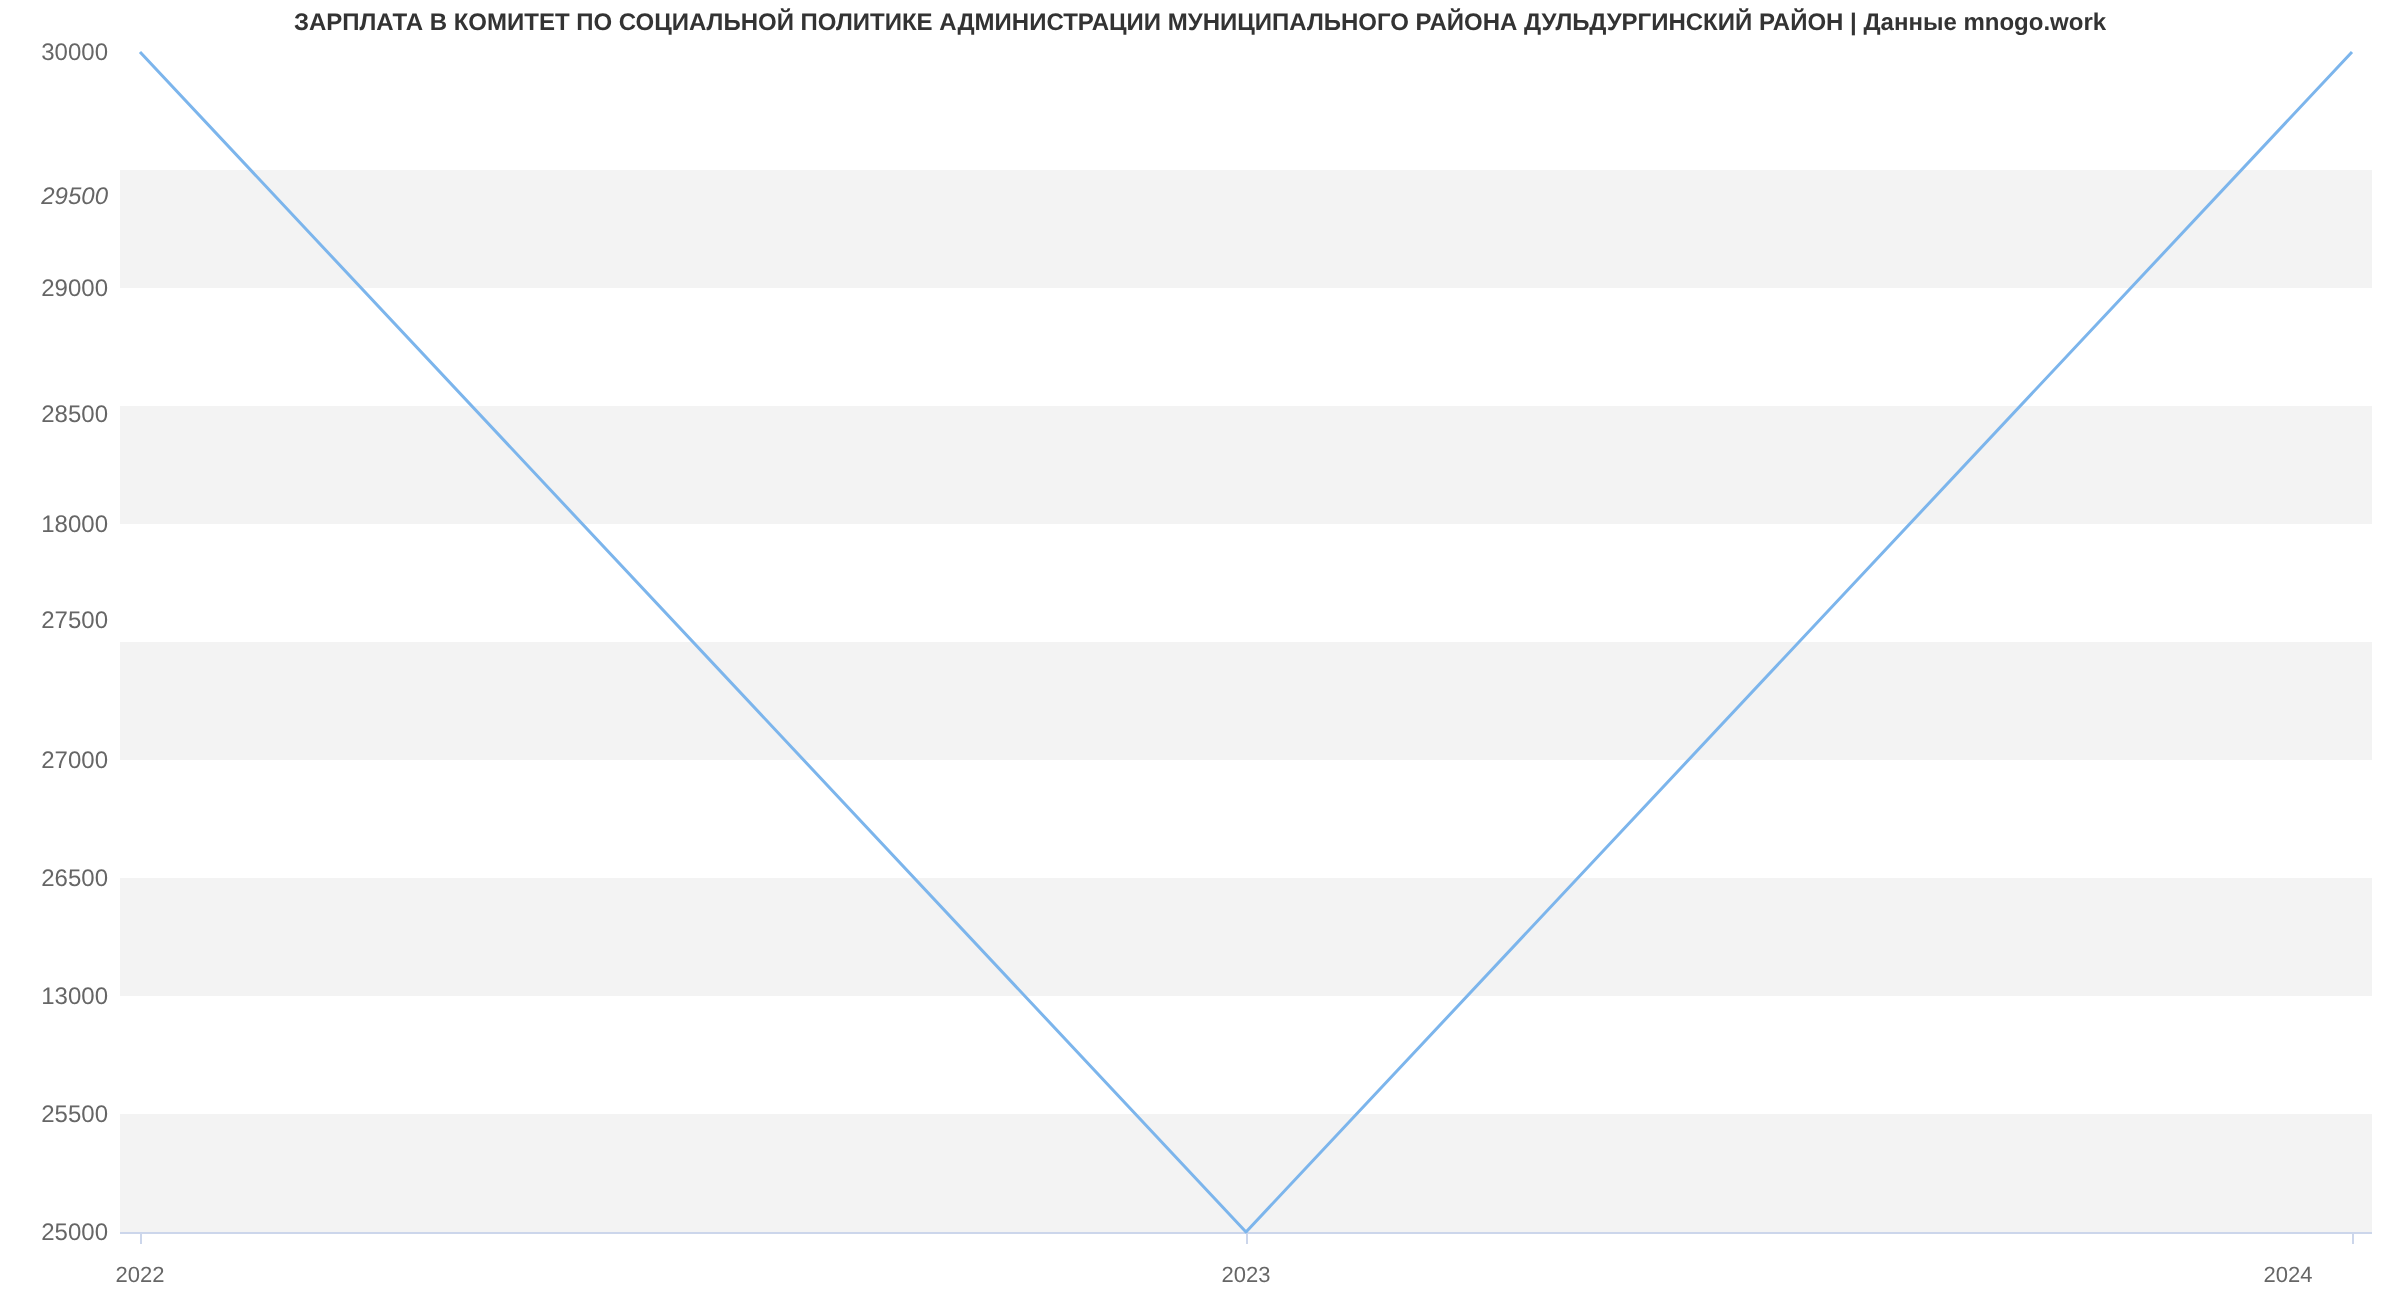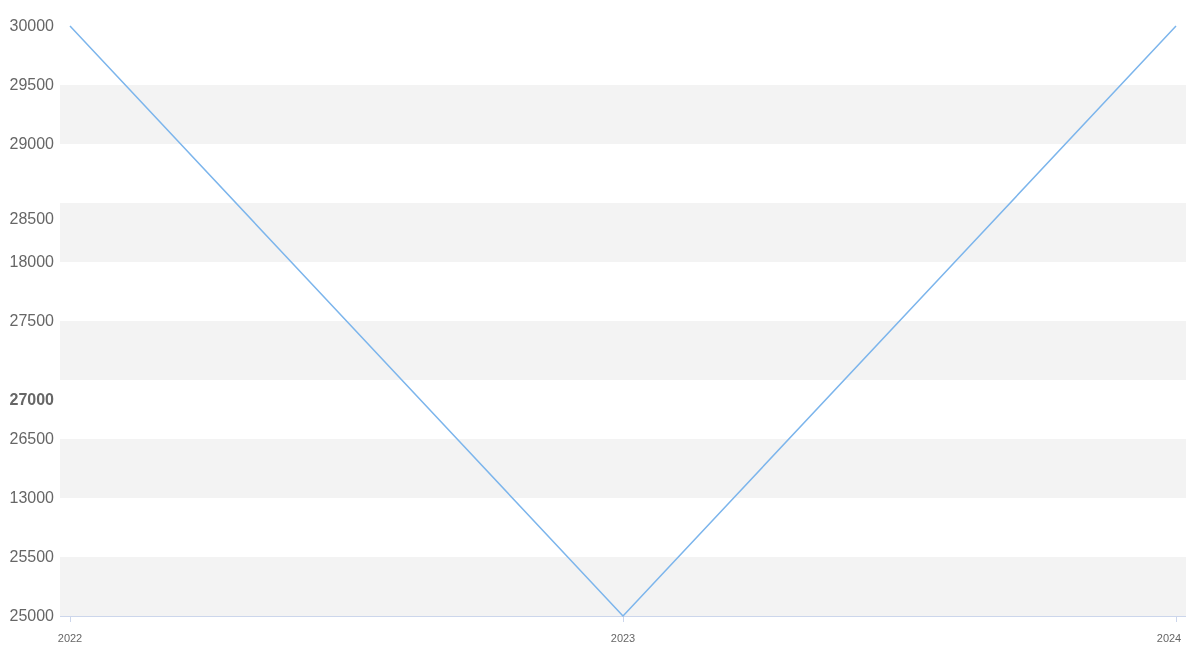--- a/index.html
+++ b/index.html
@@ -34,21 +34,21 @@
     position: absolute;
     left: 0; top: 0;
     width: 100%; height: 100%;
     overflow: visible;
   }
   .y-tick-label {
     position: absolute;
     right: 100%;
     transform: translateY(-50%);
     padding-right: 6px;
-    font-size: 16px;
+    font-size: 12px;
     color: #666;
     white-space: nowrap;
   }
   .x-tick-label {
     position: absolute;
     top: 100%;
     transform: translateX(-50%);
     padding-top: 16px;
     font-size: 11px;
     color: #666;
@@ -65,41 +65,42 @@
   }
   .tick-mark {
     position: absolute;
     background: #ccd6eb;
   }
 </style>
 </head>
 <body>
 
 <div class="chart-container">
+  <div class="chart-title">ЗАРПЛАТА В КОМИТЕТ ПО СОЦИАЛЬНОЙ ПОЛИТИКЕ АДМИНИСТРАЦИИ МУНИЦИПАЛЬНОГО РАЙОНА ДУЛЬДУРГИНСКИЙ РАЙОН | Данные mnogo.work</div>
   <div class="plot-area" id="plot">
       <div class="grid-band" style="top: 531px; height: 59px;"></div>
       <div class="grid-band" style="top: 413px; height: 59px;"></div>
       <div class="grid-band" style="top: 295px; height: 59px;"></div>
       <div class="grid-band" style="top: 177px; height: 59px;"></div>
       <div class="grid-band" style="top: 59px; height: 59px;"></div>
       <div class="y-tick-label" style="top: 590px;">25000</div>
       <div class="y-tick-label" style="top: 531px;">25500</div>
       <div class="y-tick-label" style="top: 472px;">13000</div>
       <div class="y-tick-label" style="top: 413px; text-align: center;">26500</div>
-      <div class="y-tick-label" style="top: 374px; font-weight: bold;">27000</div>
-      <div class="y-tick-label" style="top: 295px; margin-left: 48px;">27500</div>
+      <div class="y-tick-label" style="top: 354px;">27000</div>
+      <div class="y-tick-label" style="top: 284px; margin-left: 48px;">27500</div>
       <div class="y-tick-label" style="top: 236px;">18000</div>
-      <div class="y-tick-label" style="top: 193px;">28500</div>
+      <div class="y-tick-label" style="top: 181px;">28500</div>
       <div class="y-tick-label" style="top: 118px;">29000</div>
-      <div class="y-tick-label" style="top: 59px;">29500</div>
+      <div class="y-tick-label" style="top: 72px; font-style: italic;">29500</div>
       <div class="y-tick-label" style="top: 0px;">30000</div>
       <div class="axis-line" style="left: 0px; top: 590px; width: 1126px; height: 1px;"></div>
       <div class="tick-mark" style="left: 10px; top: 590px; width: 1px; height: 6px;"></div>
       <div class="x-tick-label" style="left: 10px;">2022</div>
       <div class="tick-mark" style="left: 563px; top: 590px; width: 1px; height: 6px;"></div>
       <div class="x-tick-label" style="left: 563px; text-align: center;">2023</div>
       <div class="tick-mark" style="left: 1116px; top: 590px; width: 1px; height: 6px;"></div>
-      <div class="x-tick-label" style="left: 1084px; margin-left: 25px;">2024</div>
+      <div class="x-tick-label" style="left: 1084px;">2024</div>
       <svg viewBox="0 0 1126 590">
         <path d="M10 0 L563 590 L1116 0" fill="none" stroke="#7cb5ec" stroke-width="1.5" stroke-linejoin="round"></path>
       </svg>
     </div>
 </div>
 
 </body></html>

